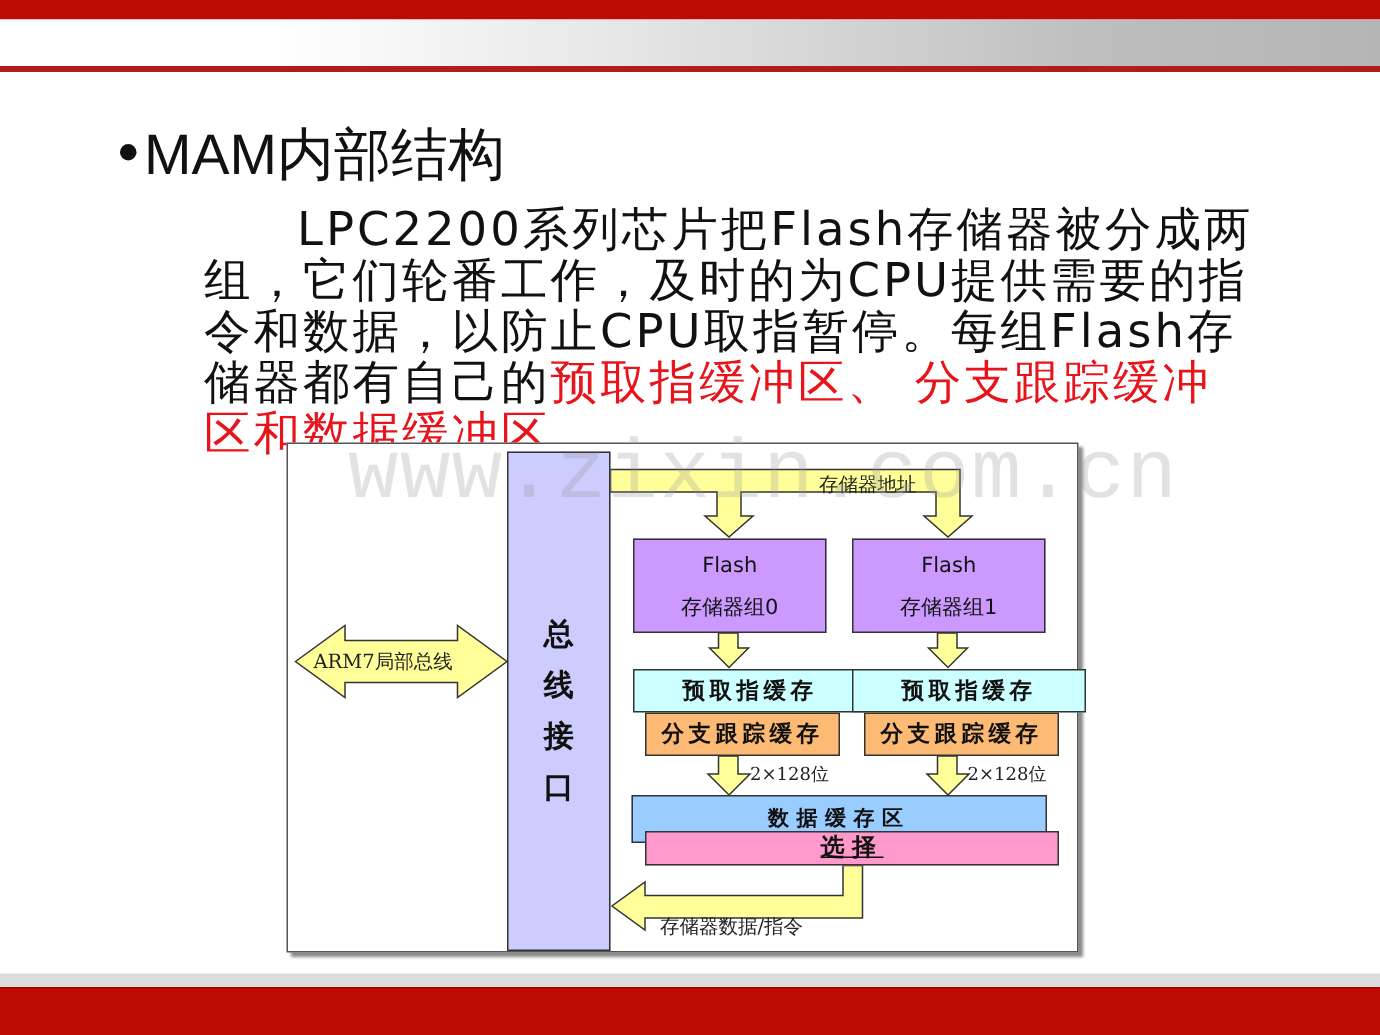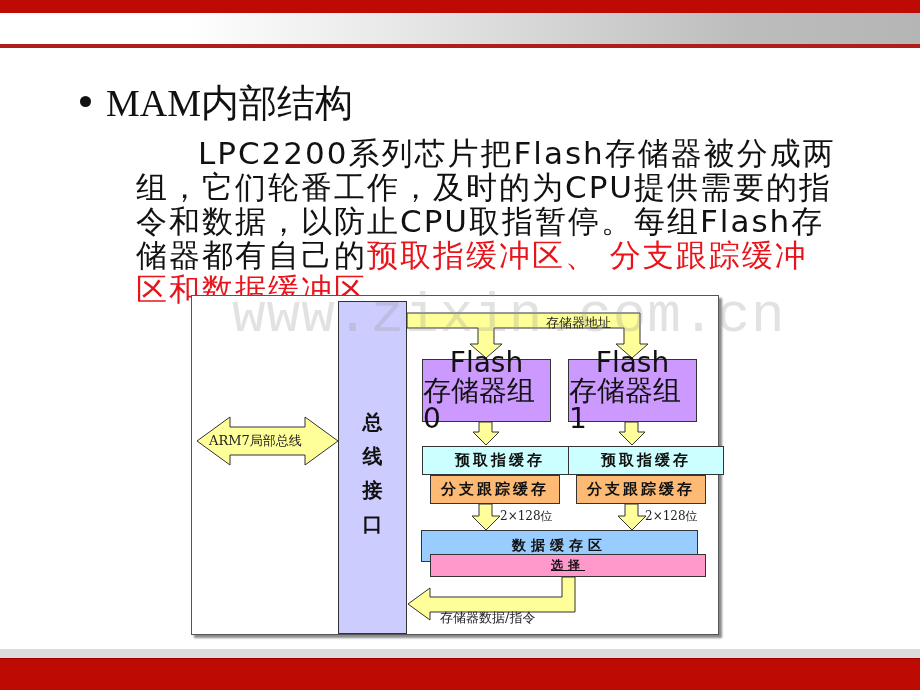--- a/index.html
+++ b/index.html
@@ -3,37 +3,37 @@
 <meta charset="utf-8">
 <style>
   html, body { margin: 0; padding: 0; }
   body { width: 920px; height: 690px; position: relative; overflow: hidden; background: #ffffff; font-family: "DejaVu Sans", sans-serif; }
   .top-red { position: absolute; left: 0; top: 0; width: 920px; height: 13px; background: #bd0a02; }
   .top-grad { position: absolute; left: 0; top: 13px; width: 920px; height: 31px; background: linear-gradient(to right, #ffffff 0%, #ffffff 20%, #e6e6e6 45%, #bdbdbd 80%, #b5b5b5 100%); }
   .top-line { position: absolute; left: 0; top: 44px; width: 920px; height: 4px; background: #b11c1c; }
   .bot-grey { position: absolute; left: 0; top: 649px; width: 920px; height: 9px; background: #dcdcdc; }
   .bot-red { position: absolute; left: 0; top: 658px; width: 920px; height: 32px; background: #bd0a02; border-top: 1px solid #a30000; }
 
-  .title { position: absolute; left: 72px; top: 78px; font-family: Liberation Serif, serif; font-size: 38px; color: #111; white-space: nowrap; }
+  .title { position: absolute; left: 62px; top: 78px; font-family: Liberation Sans, sans-serif; font-size: 38px; color: #111; white-space: nowrap; }
   .bullet { position: absolute; left: 80px; top: 96px; width: 11px; height: 11px; border-radius: 50%; background: #111; }
 
   .para { position: absolute; left: 116px; top: 136px; width: 700px; font-size: 31px; line-height: 34px; color: #111; letter-spacing: 2px; margin-left: 20px; }
   .para .red { color: #e8141b; }
   .para .indent { display: inline-block; width: 62px; }
 
   .diagram { position: absolute; left: 191px; top: 295px; width: 526px; height: 338px; background: #fff; border: 1px solid #555; box-shadow: 3px 3px 2px #8a8a8a; }
   .watermark { position: absolute; left: 232px; top: 284px; font-family: Liberation Mono, monospace; font-size: 56px; color: rgba(150,150,150,0.28); letter-spacing: 1px; white-space: nowrap; pointer-events: none; z-index: 5; }
 
   .box { position: absolute; border: 1px solid #333; box-sizing: border-box; display: flex; align-items: center; justify-content: center; font-family: "DejaVu Serif", serif; color: #111; }
   .bus-if { left: 338px; top: 301px; width: 69px; height: 333px; background: #ccccff; flex-direction: column; font-size: 20px; line-height: 34px; font-weight: bold; padding-top: 10px; }
-  .flash { width: 129px; height: 63px; background: #cc99ff; flex-direction: column; font-size: 28px; line-height: 28px; font-family: "DejaVu Sans", sans-serif; }
+  .flash { width: 129px; height: 63px; background: #cc99ff; flex-direction: column; font-size: 14px; line-height: 28px; font-family: "DejaVu Sans", sans-serif; }
   .prefetch { width: 156px; height: 29px; background: #ccffff; font-size: 15px; font-weight: bold; letter-spacing: 3px; }
   .branch { width: 130px; height: 29px; background: #fdba74; font-size: 15px; font-weight: bold; letter-spacing: 3px; }
   .databuf { left: 421px; top: 530px; width: 277px; height: 32px; background: #99ccff; font-size: 14px; font-weight: bold; letter-spacing: 5px; }
-  .select { left: 430px; top: 554px; width: 276px; height: 23px; background: #ff99cc; font-size: 12px; font-weight: bold; letter-spacing: 5px; text-decoration: underline; }
+  .select { left: 430px; top: 554px; width: 276px; height: 23px; background: #ff99cc; font-size: 16px; font-weight: bold; letter-spacing: 5px; text-decoration: underline; }
 
   svg.arrows { position: absolute; left: 0; top: 0; width: 920px; height: 690px; pointer-events: none; }
   .lbl { position: absolute; font-family: "DejaVu Serif", serif; color: #222; white-space: nowrap; }
   .lbl-addr { left: 546px; top: 314px; font-size: 13px; }
   .lbl-arm { left: 209px; top: 432px; font-size: 13px; }
   .lbl-bits0 { left: 500px; top: 508px; font-size: 12px; }
   .lbl-bits1 { left: 645px; top: 508px; font-size: 12px; }
   .lbl-data { left: 440px; top: 597px; font-size: 13px; margin-top: 12px; }
 </style>
 </head>

